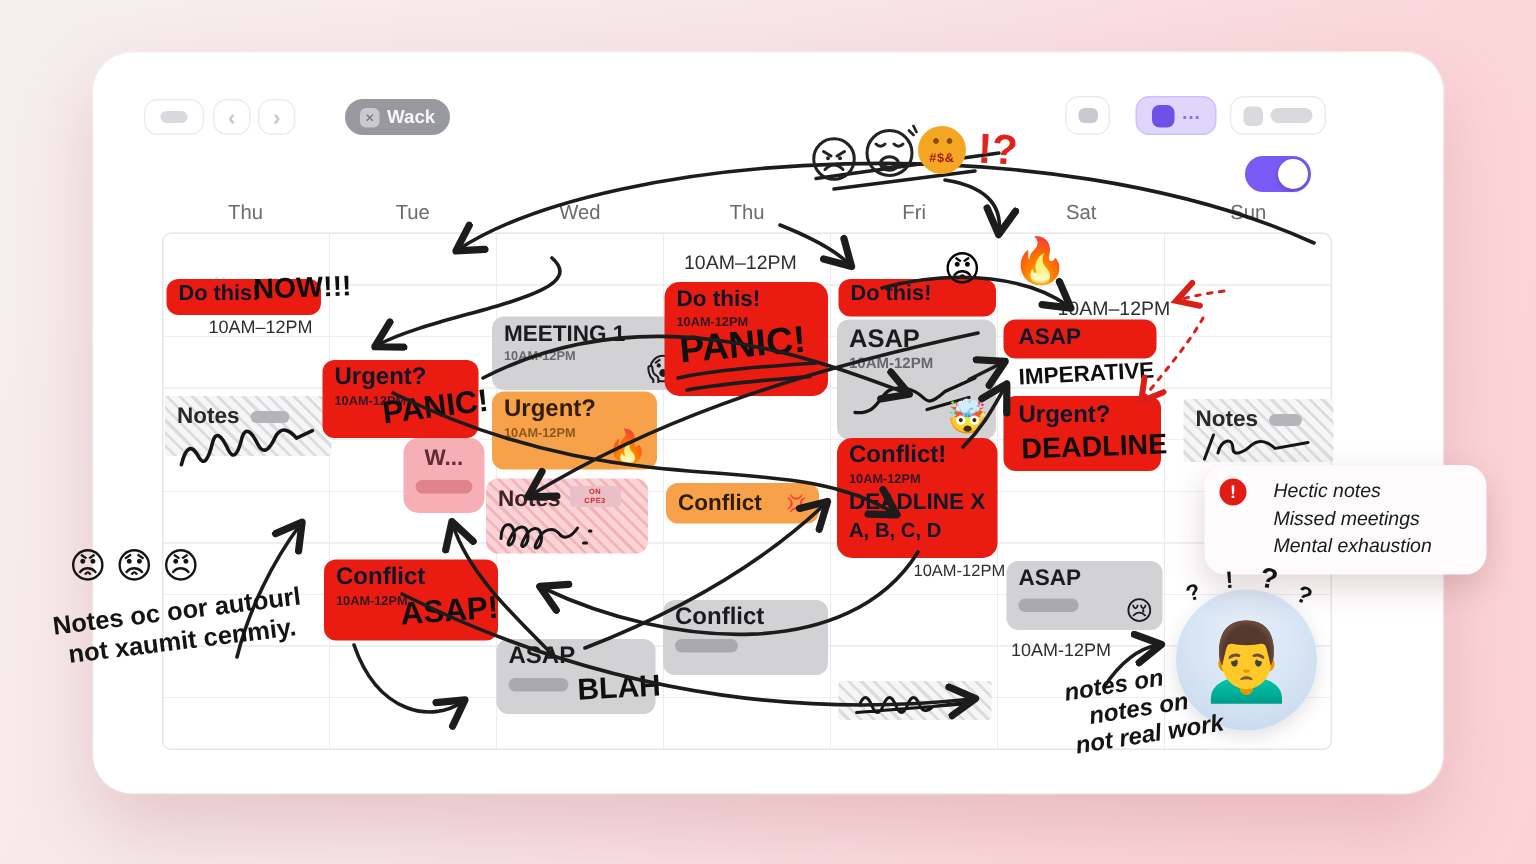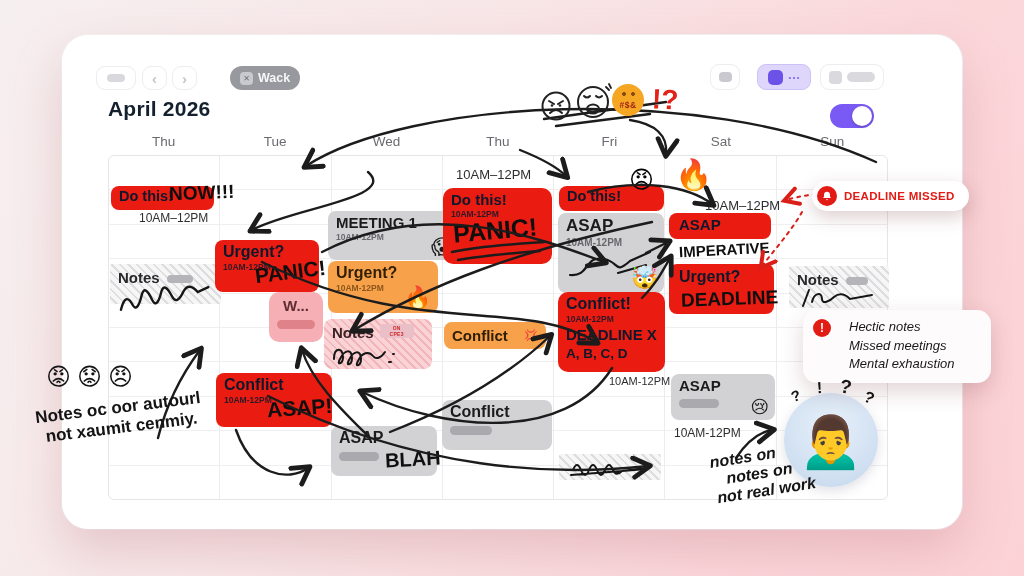--- a/index.html
+++ b/index.html
@@ -112,21 +112,20 @@
       <span class="seg-dots">…</span>
     </div>
     <div class="tb-btn" style="left:758px;top:29px;width:64px;height:26px">
       <span class="g-sq"></span>
       <span class="g-pill"></span>
     </div>
     <div class="toggle" style="left:768px;top:69px">
         <span class="knob"></span>
       </div>
 
-    <div class="title">April 2026</div>
 
     <div class="dayhdr">
       <span>Thu</span>
       <span>Tue</span>
       <span>Wed</span>
       <span>Thu</span>
       <span>Fri</span>
       <span>Sat</span>
       <span>Sun</span>
     </div>
@@ -298,28 +297,20 @@
     <circle cx="19" cy="20" r="15" fill="none" stroke="#222" stroke-width="2"></circle>
     <path d="M10,14 q3,3 6,0 M22,14 q3,3 6,0" stroke="#222" stroke-width="2" fill="none" stroke-linecap="round"></path>
     <ellipse cx="19" cy="27" rx="6" ry="4.5" fill="none" stroke="#222" stroke-width="2"></ellipse>
     <path d="M14,28 q5,3 10,0 M32,5 l3,3 M35,2 l2,4" stroke="#222" stroke-width="1.8" fill="none" stroke-linecap="round"></path>
   </svg>
   <div class="grawlix">
       <span>#$&amp;</span>
     </div>
   <span class="bangq">!?</span>
 
-  <div class="badge">
-    <span class="badge-ic">
-      <svg width="12" height="12" viewBox="0 0 20 20">
-          <path d="M10,3 C7,3 5,5 5,8 v3 l-1.5,2.5 h13 L15,11 V8 c0,-3 -2,-5 -5,-5 z M8.5,15.5 a1.5,1.5 0 0 0 3,0 z" fill="#fff"></path>
-        </svg>
-    </span>
-    <span class="badge-lb">DEADLINE MISSED</span>
-  </div>
 
   <div class="alert">
     <span class="alert-ic">!</span>
     <div class="alert-lines">
       <div>Hectic notes</div>
       <div>Missed meetings</div>
       <div>Mental exhaustion</div>
     </div>
   </div>
 

